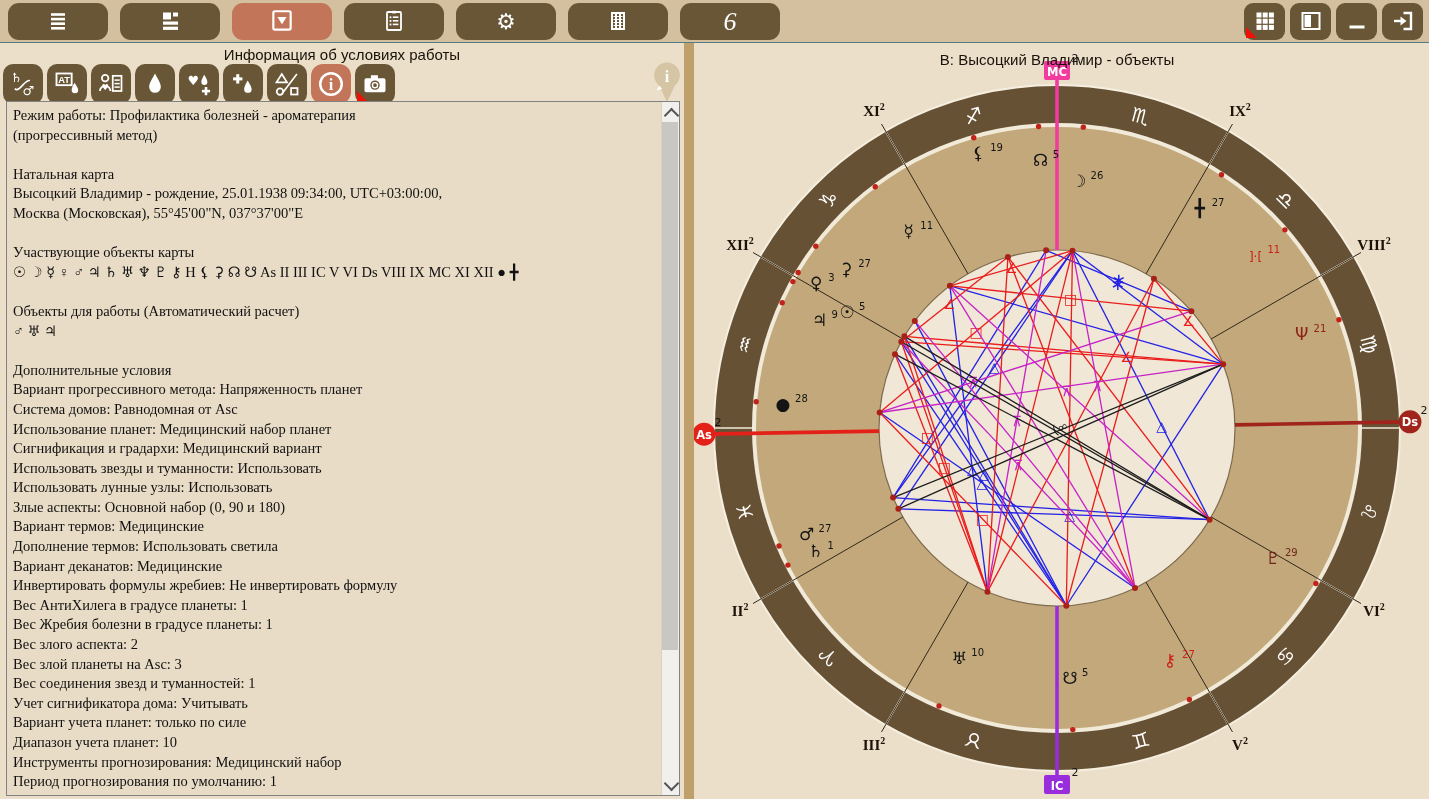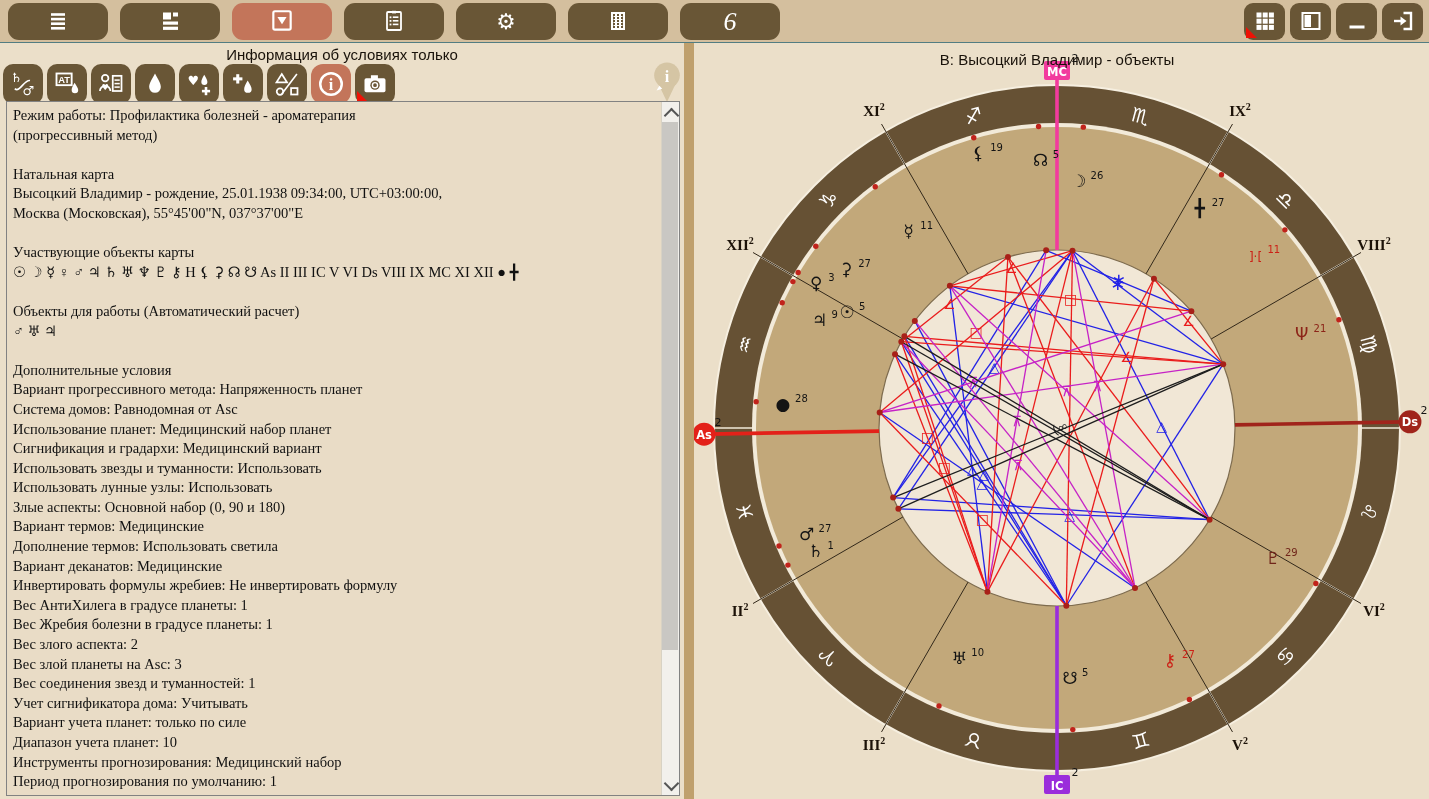--- a/index.html
+++ b/index.html
@@ -148,21 +148,21 @@
       <svg class="ic" width="24" height="24" viewBox="0 0 24 24">
         <path d="M12.5 4 H20 V20 H12.5" fill="none" stroke="#fff" stroke-width="2.4"></path>
         <rect x="3" y="10.8" width="8" height="2.4" fill="#fff"></rect>
         <path d="M9.5 7.5 L15.5 12 L9.5 16.5 Z" fill="#fff"></path>
       </svg>
     </button>
   </div>
 </div>
 
 <div class="left-panel">
-  <div class="panel-title">Информация об условиях только</div>
+  <div class="panel-title">Информация об условиях работы</div>
 
   <div class="panel-toolbar">
     <button class="pbtn">
       <svg class="ic" width="28" height="28" viewBox="0 0 24 24">
         <text x="6.5" y="10.5" text-anchor="middle" font-size="11" fill="#fff" font-family="DejaVu Sans, sans-serif">♄</text>
         <path d="M5 16 C9 20,13 8,18 9" fill="none" stroke="#fff" stroke-width="1.4"></path>
         <text x="16.5" y="21" text-anchor="middle" font-size="11" fill="#fff" font-family="DejaVu Sans, sans-serif">♂</text>
       </svg>
     </button>
     <button class="pbtn">

